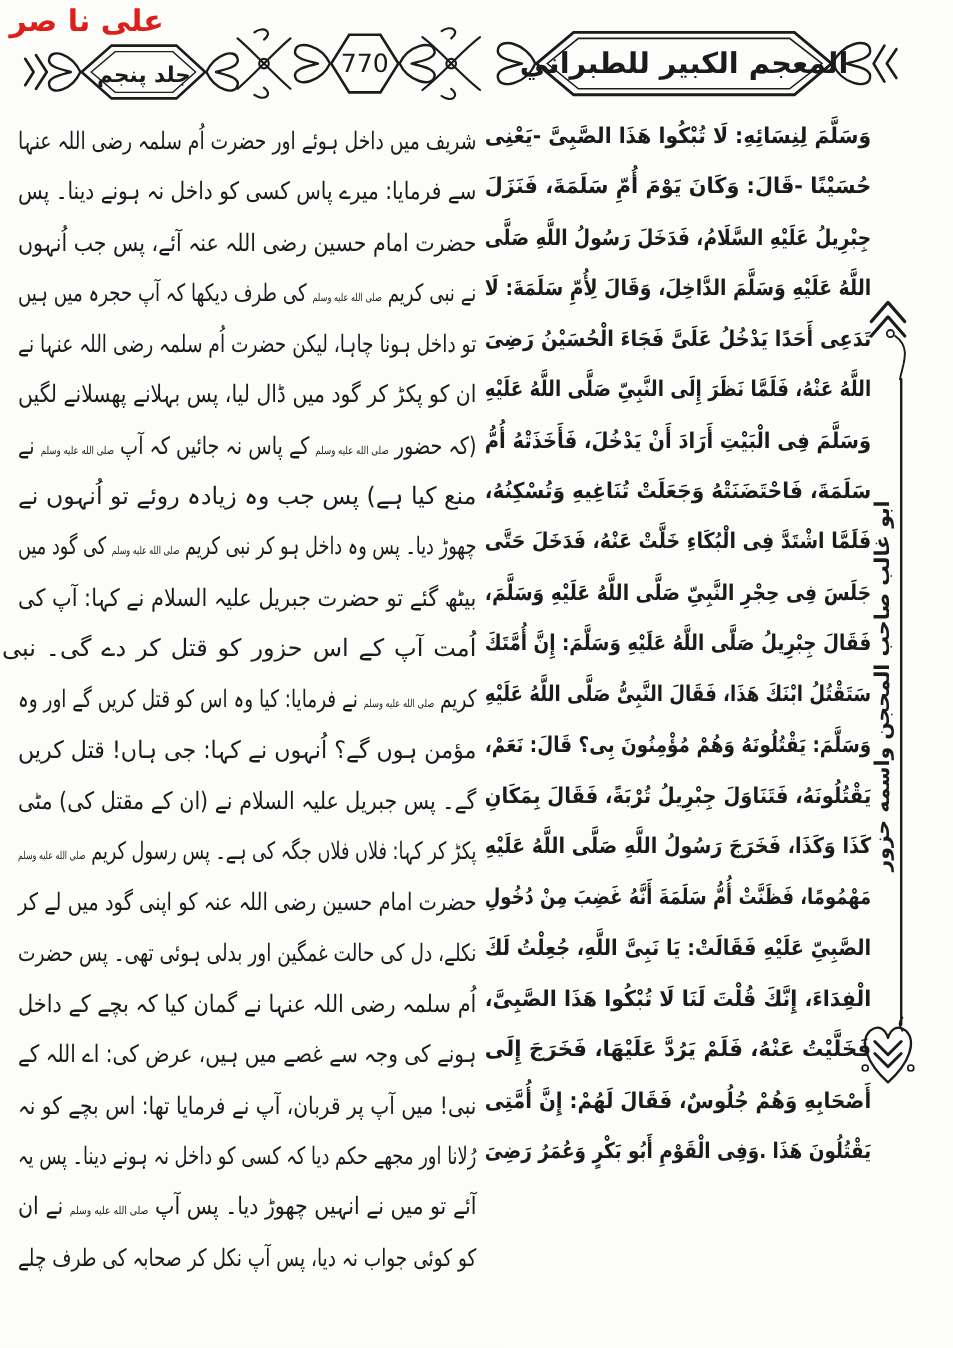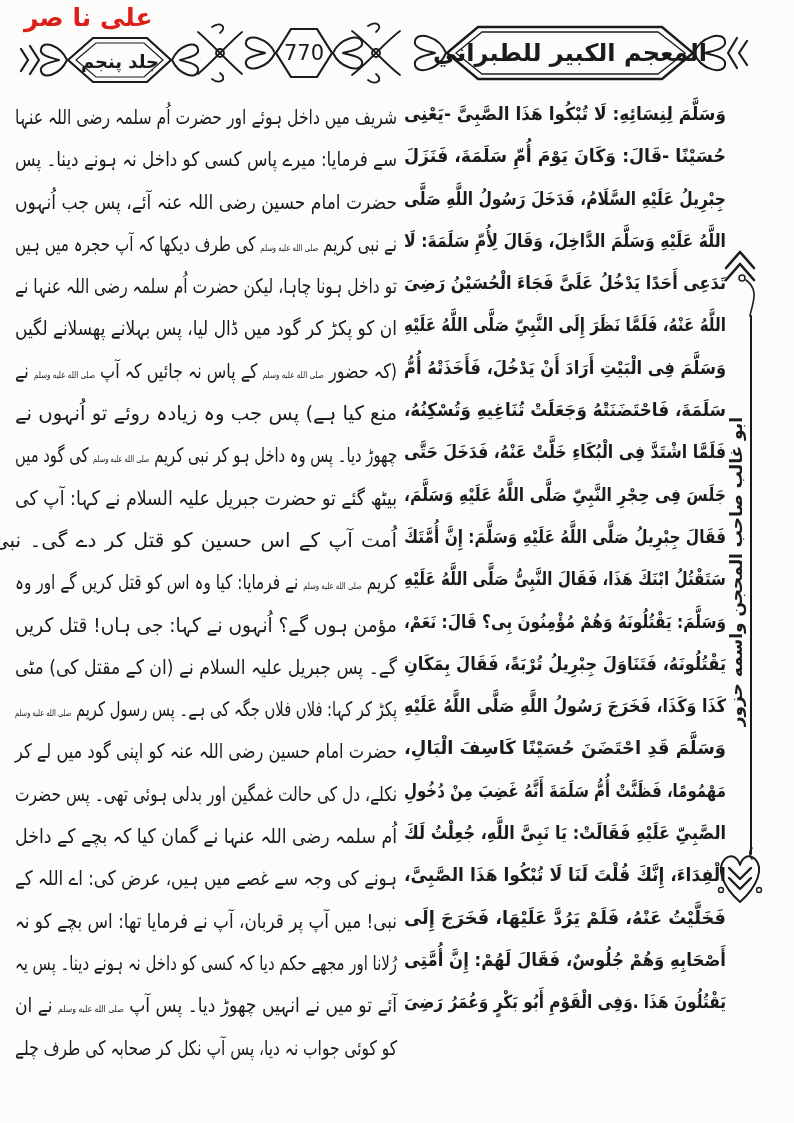--- a/index.html
+++ b/index.html
@@ -9,21 +9,21 @@
   html,body{background:#ffffff;}
   body{font-family:"DejaVu Sans",sans-serif;}
   .page{
     position:relative;width:794px;height:1123px;background:var(--paper);
     overflow:hidden;color:var(--ink);
   }
   
   .stamp{
     position:absolute;left:8px;top:2px;width:160px;height:32px;
     color:var(--stamp-red);font-weight:bold;font-size:25px;line-height:32px;
-    direction:rtl;text-align:left;letter-spacing:1px;margin-left:16px;
+    direction:rtl;text-align:left;letter-spacing:1px;
   }
   
   .header-svg{position:absolute;left:0;top:18px;}
   .header-svg text{fill:var(--ink);font-family:"DejaVu Sans",sans-serif;}
   .header-svg .frame{fill:none;stroke:var(--ink);}
   .header-svg .orn{fill:none;stroke:var(--ink);stroke-linecap:round;stroke-linejoin:round;}
   
   .col{position:absolute;direction:rtl;}
   .col-urdu{left:15px;top:96px;width:382px;font-size:20px;}
   .col-arabic{left:404px;top:93px;width:322px;font-size:18px;font-weight:bold;}
@@ -115,21 +115,21 @@
   <div class="line" style="transform: scaleX(0.781111); transform-origin: right center;">شریف میں داخل ہوئے اور حضرت اُم سلمہ رضی اللہ عنہا</div>
       <div class="line" style="transform: scaleX(0.839013); transform-origin: right center;">سے فرمایا: میرے پاس کسی کو داخل نہ ہونے دینا۔ پس</div>
       <div class="line" style="transform: scaleX(0.856082); transform-origin: right center;">حضرت امام حسین رضی اللہ عنہ آئے، پس جب اُنہوں</div>
       <div class="line" style="transform: scaleX(0.756834); transform-origin: right center;">نے نبی کریم <span class="saw">صلى الله عليه وسلم</span> کی طرف دیکھا کہ آپ حجرہ میں ہیں</div>
       <div class="line" style="transform: scaleX(0.774553); transform-origin: right center;">تو داخل ہونا چاہا، لیکن حضرت اُم سلمہ رضی اللہ عنہا نے</div>
       <div class="line" style="transform: scaleX(0.848035); transform-origin: right center;">ان کو پکڑ کر گود میں ڈال لیا، پس بہلانے پھسلانے لگیں</div>
       <div class="line" style="transform: scaleX(0.798928); transform-origin: right center;">(کہ حضور <span class="saw">صلى الله عليه وسلم</span> کے پاس نہ جائیں کہ آپ <span class="saw">صلى الله عليه وسلم</span> نے</div>
       <div class="line" style="transform: scaleX(0.984814); transform-origin: right center;">منع کیا ہے) پس جب وہ زیادہ روئے تو اُنہوں نے</div>
       <div class="line" style="transform: scaleX(0.737007); transform-origin: right center;">چھوڑ دیا۔ پس وہ داخل ہو کر نبی کریم <span class="saw">صلى الله عليه وسلم</span> کی گود میں</div>
       <div class="line" style="transform: scaleX(0.870562); transform-origin: right center;">بیٹھ گئے تو حضرت جبریل علیہ السلام نے کہا: آپ کی</div>
-      <div class="line" style="word-spacing: 1.95938px;">اُمت آپ کے اس حسین کو قتل کر دے گی۔ نبی</div>
+      <div class="line" style="word-spacing: 1.95938px;">اُمت آپ کے اس حزور کو قتل کر دے گی۔ نبی</div>
       <div class="line" style="transform: scaleX(0.767454); transform-origin: right center;">کریم <span class="saw">صلى الله عليه وسلم</span> نے فرمایا: کیا وہ اس کو قتل کریں گے اور وہ</div>
       <div class="line" style="transform: scaleX(0.923472); transform-origin: right center;">مؤمن ہوں گے؟ اُنہوں نے کہا: جی ہاں! قتل کریں</div>
       <div class="line" style="transform: scaleX(0.860633); transform-origin: right center;">گے۔ پس جبریل علیہ السلام نے (ان کے مقتل کی) مٹی</div>
       <div class="line" style="transform: scaleX(0.735566); transform-origin: right center;">پکڑ کر کہا: فلاں فلاں جگہ کی ہے۔ پس رسول کریم <span class="saw">صلى الله عليه وسلم</span></div>
       <div class="line" style="transform: scaleX(0.810207); transform-origin: right center;">حضرت امام حسین رضی اللہ عنہ کو اپنی گود میں لے کر</div>
       <div class="line" style="transform: scaleX(0.771839); transform-origin: right center;">نکلے، دل کی حالت غمگین اور بدلی ہوئی تھی۔ پس حضرت</div>
       <div class="line" style="transform: scaleX(0.870036); transform-origin: right center;">اُم سلمہ رضی اللہ عنہا نے گمان کیا کہ بچے کے داخل</div>
       <div class="line" style="transform: scaleX(0.835543); transform-origin: right center;">ہونے کی وجہ سے غصے میں ہیں، عرض کی: اے اللہ کے</div>
       <div class="line" style="transform: scaleX(0.840311); transform-origin: right center;">نبی! میں آپ پر قربان، آپ نے فرمایا تھا: اس بچے کو نہ</div>
       <div class="line" style="transform: scaleX(0.745389); transform-origin: right center;">رُلانا اور مجھے حکم دیا کہ کسی کو داخل نہ ہونے دینا۔ پس یہ</div>
@@ -147,21 +147,20 @@
       <div class="line" style="transform: scaleX(0.844694); transform-origin: right center;">اللَّهُ عَنْهُ، فَلَمَّا نَظَرَ إِلَى النَّبِىِّ صَلَّى اللَّهُ عَلَيْهِ</div>
       <div class="line" style="transform: scaleX(0.903582); transform-origin: right center;">وَسَلَّمَ فِى الْبَيْتِ أَرَادَ أَنْ يَدْخُلَ، فَأَخَذَتْهُ أُمُّ</div>
       <div class="line" style="transform: scaleX(0.930258); transform-origin: right center;">سَلَمَةَ، فَاحْتَضَنَتْهُ وَجَعَلَتْ تُنَاغِيهِ وَتُسْكِنُهُ،</div>
       <div class="line" style="transform: scaleX(0.878169); transform-origin: right center;">فَلَمَّا اشْتَدَّ فِى الْبُكَاءِ خَلَّتْ عَنْهُ، فَدَخَلَ حَتَّى</div>
       <div class="line" style="transform: scaleX(0.865919); transform-origin: right center;">جَلَسَ فِى حِجْرِ النَّبِىِّ صَلَّى اللَّهُ عَلَيْهِ وَسَلَّمَ،</div>
       <div class="line" style="transform: scaleX(0.852098); transform-origin: right center;">فَقَالَ جِبْرِيلُ صَلَّى اللَّهُ عَلَيْهِ وَسَلَّمَ: إِنَّ أُمَّتَكَ</div>
       <div class="line" style="transform: scaleX(0.840251); transform-origin: right center;">سَتَقْتُلُ ابْنَكَ هَذَا، فَقَالَ النَّبِىُّ صَلَّى اللَّهُ عَلَيْهِ</div>
       <div class="line" style="transform: scaleX(0.850656); transform-origin: right center;">وَسَلَّمَ: يَقْتُلُونَهُ وَهُمْ مُؤْمِنُونَ بِى؟ قَالَ: نَعَمْ،</div>
       <div class="line" style="transform: scaleX(0.902119); transform-origin: right center;">يَقْتُلُونَهُ، فَتَنَاوَلَ جِبْرِيلُ تُرْبَةً، فَقَالَ بِمَكَانِ</div>
       <div class="line" style="transform: scaleX(0.886785); transform-origin: right center;">كَذَا وَكَذَا، فَخَرَجَ رَسُولُ اللَّهِ صَلَّى اللَّهُ عَلَيْهِ</div>
-      <div class="line" style="transform: scaleX(0.997193); transform-origin: right center;">وَسَلَّمَ قَدِ احْتَضَنَ حُسَيْنًا كَاسِفَ الْبَالِ،</div>
       <div class="line" style="transform: scaleX(0.830968); transform-origin: right center;">مَهْمُومًا، فَظَنَّتْ أُمُّ سَلَمَةَ أَنَّهُ غَضِبَ مِنْ دُخُولِ</div>
       <div class="line" style="transform: scaleX(0.895844); transform-origin: right center;">الصَّبِىِّ عَلَيْهِ فَقَالَتْ: يَا نَبِىَّ اللَّهِ، جُعِلْتُ لَكَ</div>
       <div class="line" style="transform: scaleX(0.950817); transform-origin: right center;">الْفِدَاءَ، إِنَّكَ قُلْتَ لَنَا لَا تُبْكُوا هَذَا الصَّبِىَّ،</div>
       <div class="line" style="transform: scaleX(0.986217); transform-origin: right center;">فَخَلَّيْتُ عَنْهُ، فَلَمْ يَرُدَّ عَلَيْهَا، فَخَرَجَ إِلَى</div>
       <div class="line" style="transform: scaleX(0.917052); transform-origin: right center;">أَصْحَابِهِ وَهُمْ جُلُوسٌ، فَقَالَ لَهُمْ: إِنَّ أُمَّتِى</div>
       <div class="line" style="transform: scaleX(0.852486); transform-origin: right center;">يَقْتُلُونَ هَذَا .وَفِى الْقَوْمِ أَبُو بَكْرٍ وَعُمَرُ رَضِىَ</div>
     </div>
 
   <svg class="orn-abs" style="left:718px;top:246px;" width="44" height="74" viewBox="0 0 44 74">
     <path class="orn" stroke-width="2.6" d="M8,22 L22,6 L36,22"></path>

